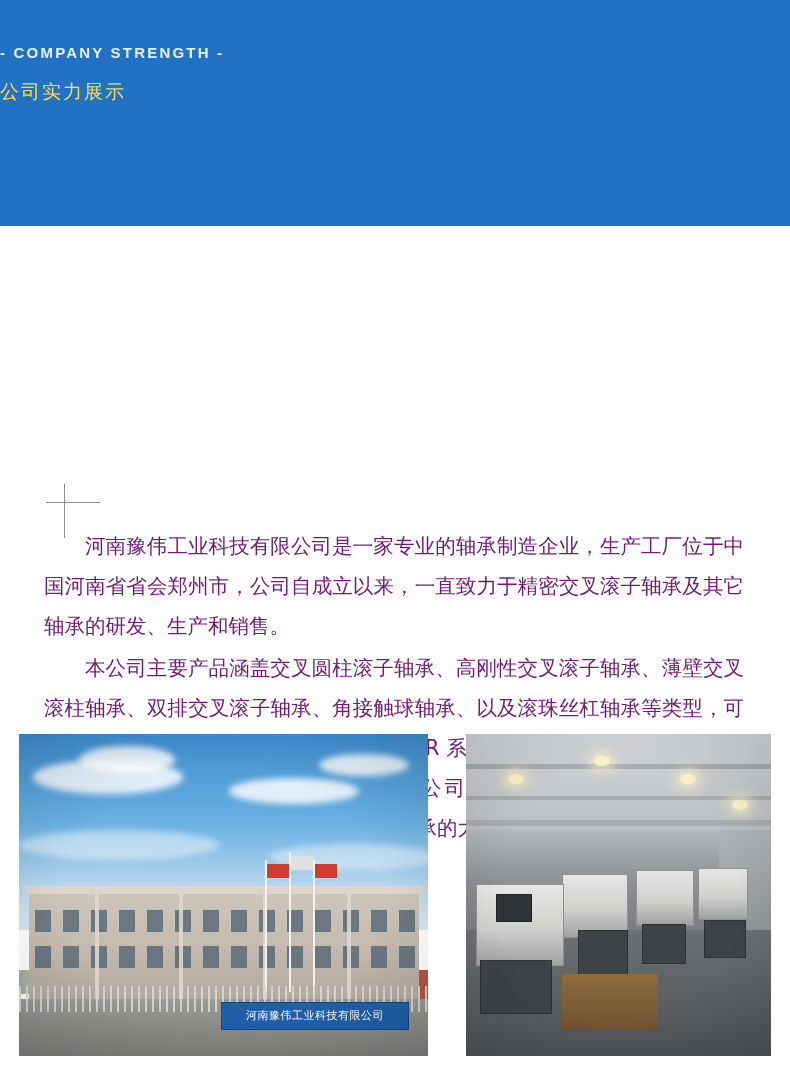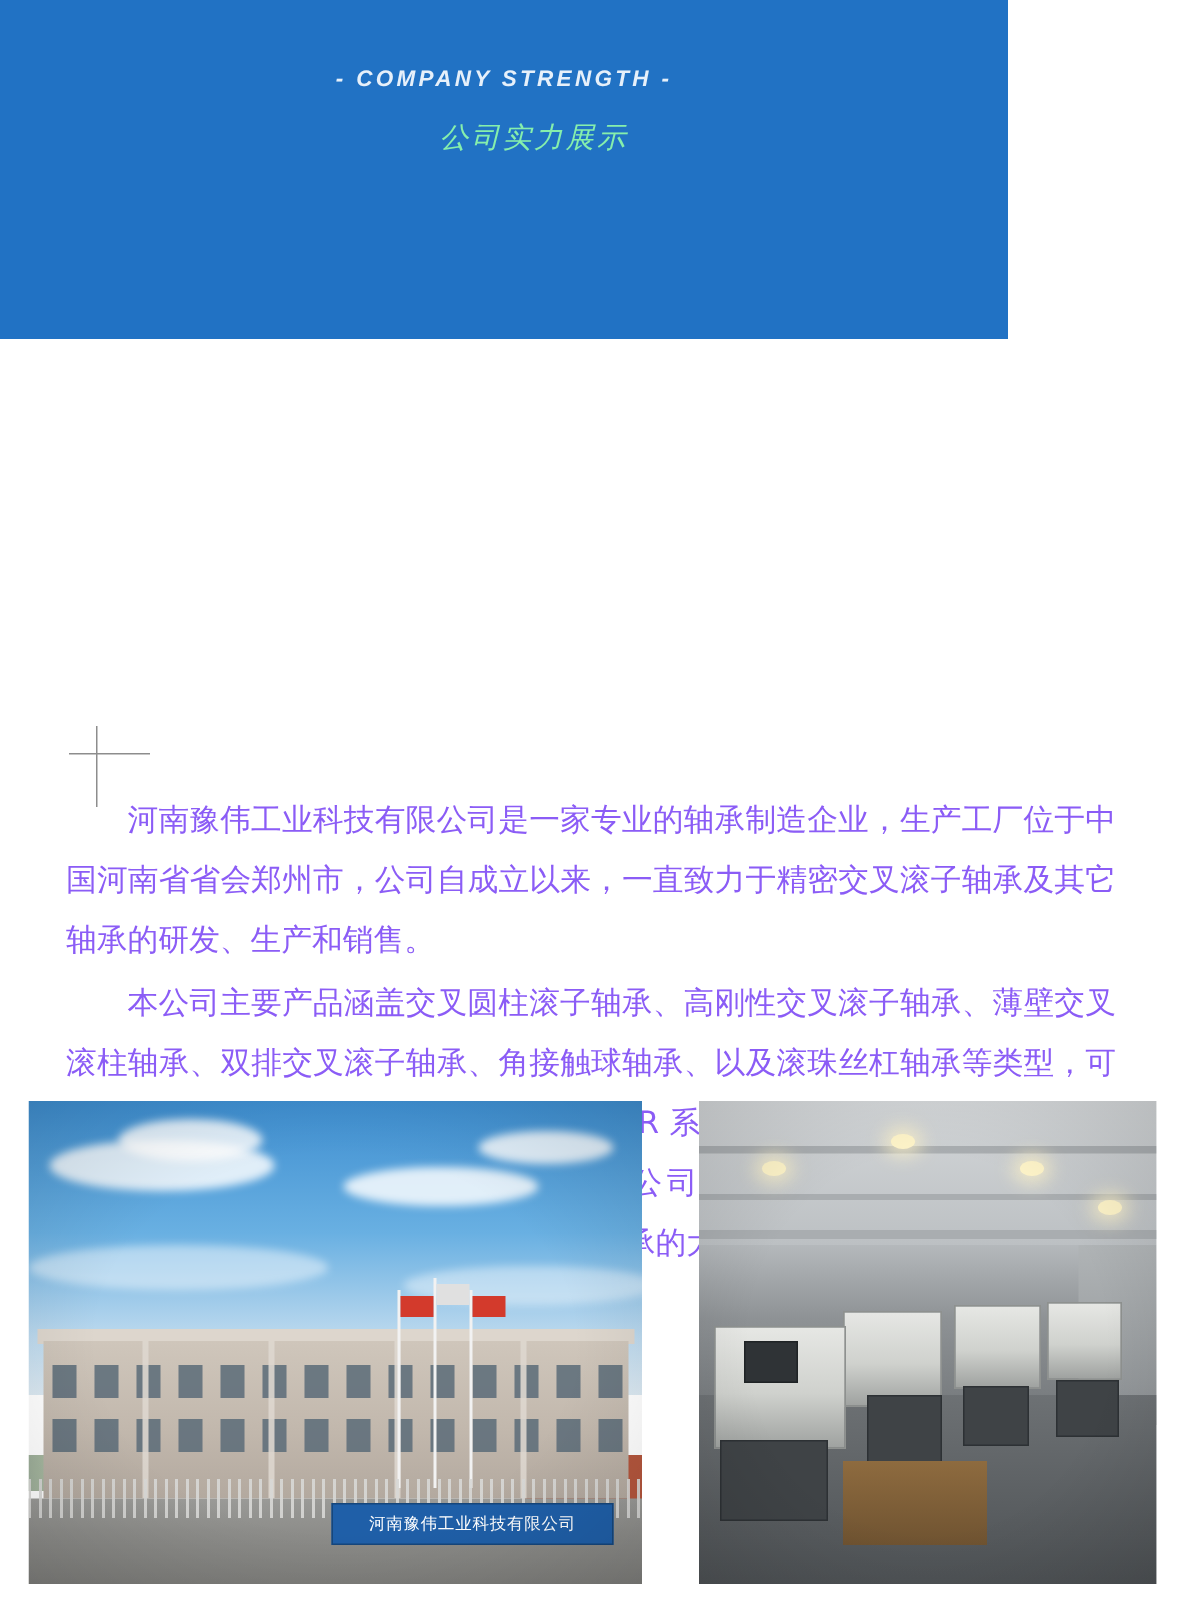--- a/index.html
+++ b/index.html
@@ -17,51 +17,48 @@
   .page {
     position: relative;
     width: 790px;
     height: 1070px;
     background: #ffffff;
   }
 
   
   .banner {
     position: relative;
-    width: 672px;
+    width: 790px;
     height: 226px;
     background: #2172c4;
     box-sizing: border-box;
-    text-align: center;
-    font-style: italic;
   }
   .banner-eyebrow {
     padding-top: 44px;
     color: #e6f0fa;
     font-size: 15px;
     letter-spacing: 2.2px;
     font-weight: bold;
     font-family: "Liberation Sans", sans-serif;
   }
   .banner-title {
     margin-top: 16px;
     color: #ffffff;
     font-size: 56px;
     font-weight: bold;
     letter-spacing: 5px;
     line-height: 1.08;
     font-family: "DejaVu Sans", sans-serif;
   }
   .banner-sub {
     margin-top: 18px;
-    color: #86efac;
+    color: #fde047;
     font-size: 19px;
     letter-spacing: 2px;
     font-family: "DejaVu Sans", sans-serif;
-    margin-left: 40px;
   }
 
   
   .content {
     position: relative;
     width: 790px;
     height: 480px;
     box-sizing: border-box;
   }
 
@@ -95,21 +92,21 @@
   .cross-br .h { left: 0; top: 36px; width: 54px; height: 1px; }
   .cross-br .v { left: 36px; top: 0; width: 1px; height: 54px; }
 
   .paragraphs {
     position: absolute;
     left: 44px;
     top: 300px;
     width: 700px;
   }
   .para {
-    color: #8b5cf6;
+    color: #701a75;
     font-size: 20.5px;
     line-height: 40px;
     text-indent: 41px;
     text-align: justify;
     font-family: "DejaVu Sans", sans-serif;
     margin: 0;
   }
   .para + .para {
     margin-top: 2px;
   }

